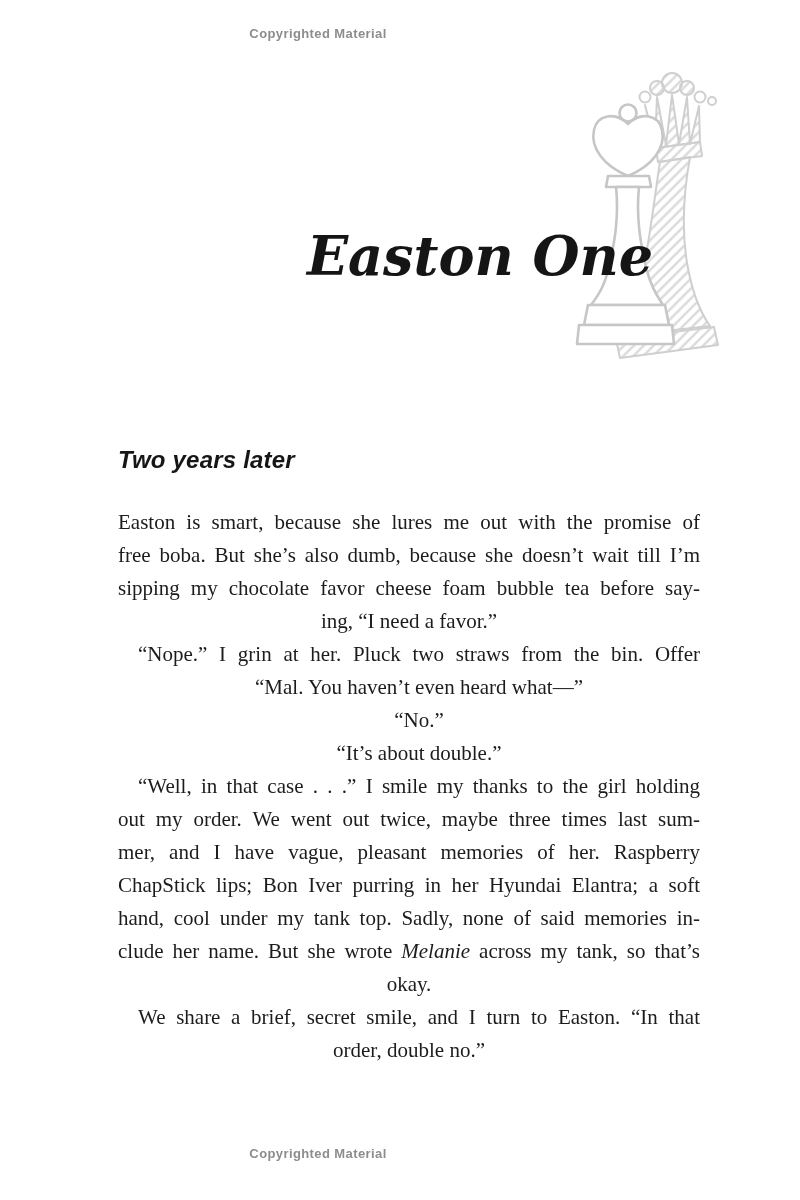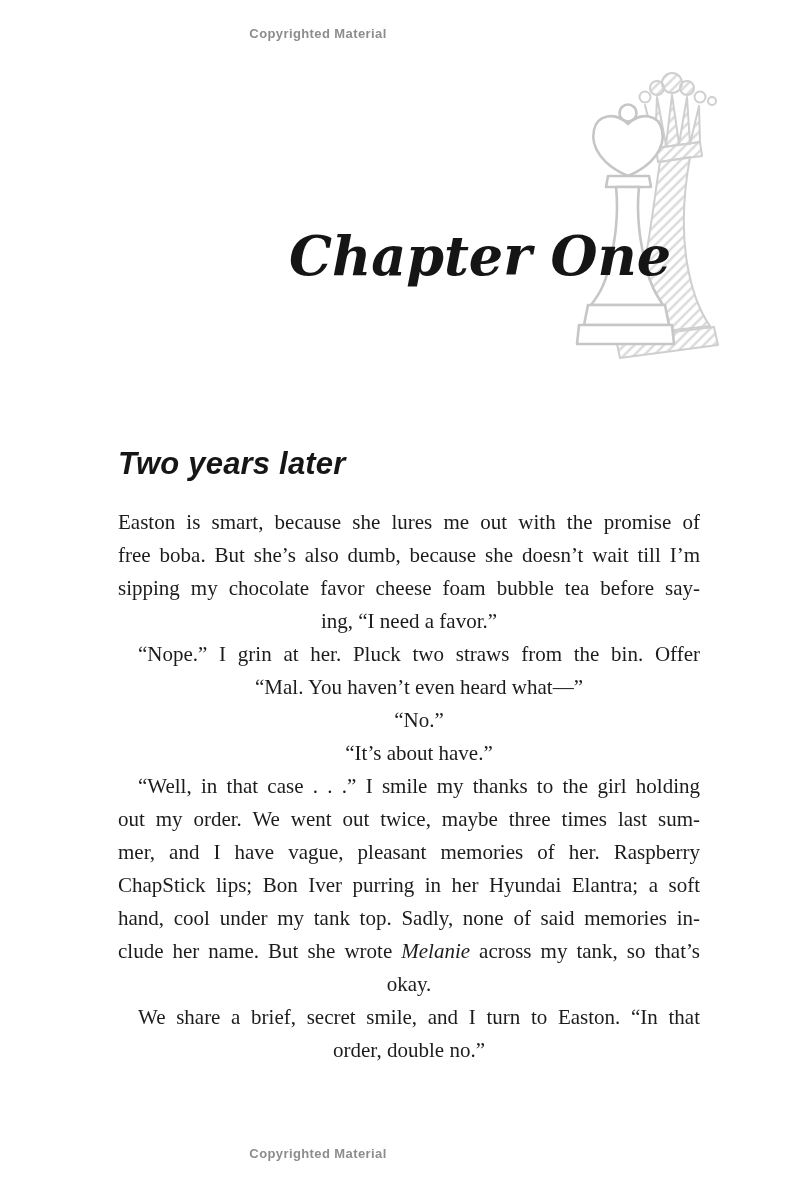--- a/index.html
+++ b/index.html
@@ -19,21 +19,21 @@
   }
   .chapter-title {
     position:absolute; left:480px; top:216px; transform:translateX(-50%);
     margin:0; font-family:"DejaVu Serif", serif; font-style:italic;
     font-weight:600; font-size:54px; line-height:80px; color:#151515;
     white-space:nowrap; z-index:2;
   }
   .subheading {
     position:absolute; left:118px; top:446px;
     font-family:"Liberation Sans", sans-serif; font-style:italic;
-    font-weight:bold; font-size:31px; letter-spacing:0.2px; color:#161616;
+    font-weight:bold; font-size:24px; letter-spacing:0.2px; color:#161616;
   }
   .body-text {
     position:absolute; left:118px; top:506px; width:582px;
     font-size:21px; line-height:33px; color:#1c1c1c;
   }
   .para { margin:0; }
   .line { text-align:justify; text-align-last:justify; height:33px; overflow:hidden; }
   .line.last { text-align:center; text-align-last:auto; }
   .line.indent { text-indent:20px; }
   .em { font-style:italic; }
@@ -68,42 +68,42 @@
     <g stroke="#c6c6c6" stroke-width="2.6" fill="#ffffff" stroke-linejoin="round">
       <circle cx="60" cy="53" r="8.5"></circle>
       <path d="M60,116 C36,106 22,88 26,70 C29,55 47,51 60,64 C73,51 91,55 94,70 C98,88 84,106 60,116 Z"></path>
       <path d="M40,116 L81,116 L83,127 L38,127 Z"></path>
       <path d="M48,127 C51,156 47,181 41,207 C36,228 29,237 23,245 L95,245 C90,237 83,228 78,207 C72,181 68,156 71,127 Z"></path>
       <path d="M20,245 L97,245 L101,265 L16,265 Z"></path>
       <path d="M11,265 L104,265 L106,284 L9,284 Z"></path>
     </g>
   </svg>
 
-  <h1 class="chapter-title">Chapter One</h1>
+  <h1 class="chapter-title">Easton One</h1>
 
   <div class="subheading">Two years later</div>
 
   <div class="body-text">
       <div class="para">
         <div class="line"><span>Easton is smart, because she lures me out with the promise of</span></div>
         <div class="line"><span>free boba. But she’s also dumb, because she doesn’t wait till I’m</span></div>
         <div class="line"><span>sipping my chocolate favor cheese foam bubble tea before say-</span></div>
         <div class="line last"><span>ing, “I need a favor.”</span></div>
       </div>
       <div class="para">
         <div class="line indent"><span>“Nope.” I grin at her. Pluck two straws from the bin. Offer</span></div>
       </div>
       <div class="para">
         <div class="line last indent"><span>“Mal. You haven’t even heard what—”</span></div>
       </div>
       <div class="para">
         <div class="line last indent"><span>“No.”</span></div>
       </div>
       <div class="para">
-        <div class="line last indent"><span>“It’s about have.”</span></div>
+        <div class="line last indent"><span>“It’s about double.”</span></div>
       </div>
       <div class="para">
         <div class="line indent"><span>“Well, in that case . . .” I smile my thanks to the girl holding</span></div>
         <div class="line"><span>out my order. We went out twice, maybe three times last sum-</span></div>
         <div class="line"><span>mer, and I have vague, pleasant memories of her. Raspberry</span></div>
         <div class="line"><span>ChapStick lips; Bon Iver purring in her Hyundai Elantra; a soft</span></div>
         <div class="line"><span>hand, cool under my tank top. Sadly, none of said memories in-</span></div>
         <div class="line"><span>clude her name. But she wrote </span><span class="em">Melanie</span><span> across my tank, so that’s</span></div>
         <div class="line last"><span>okay.</span></div>
       </div>

